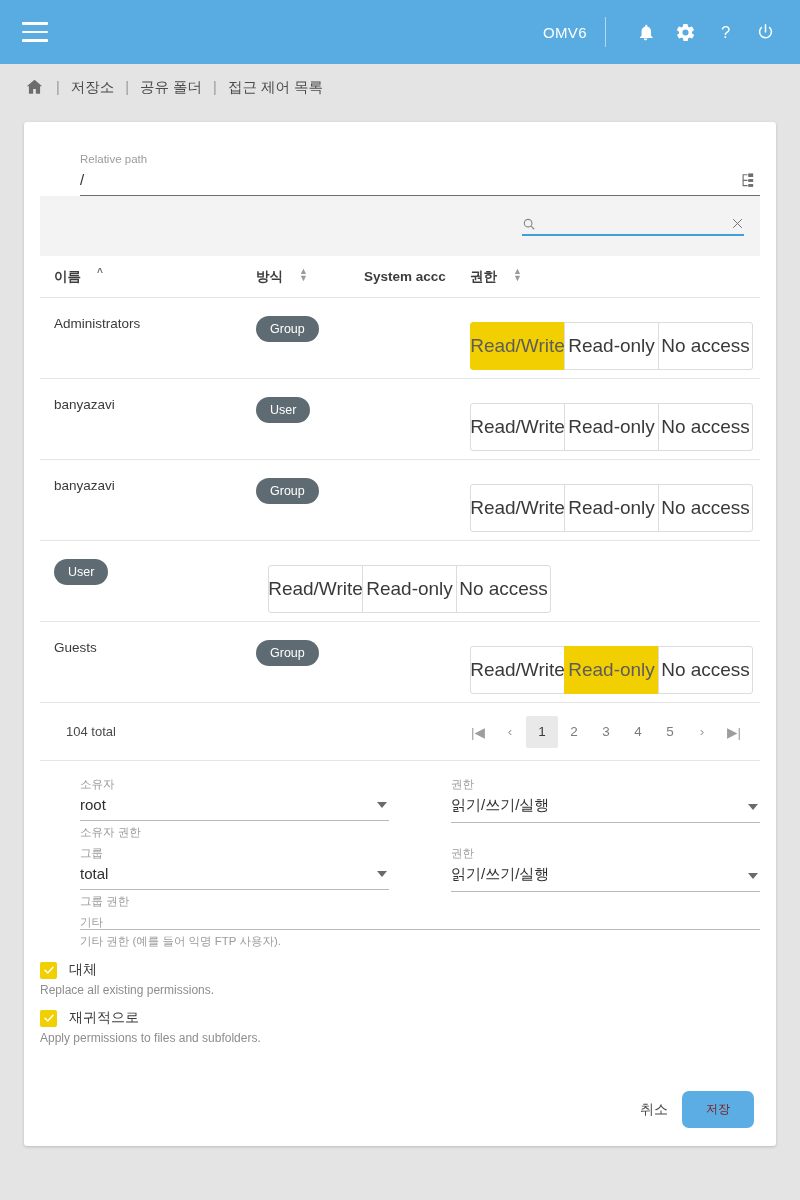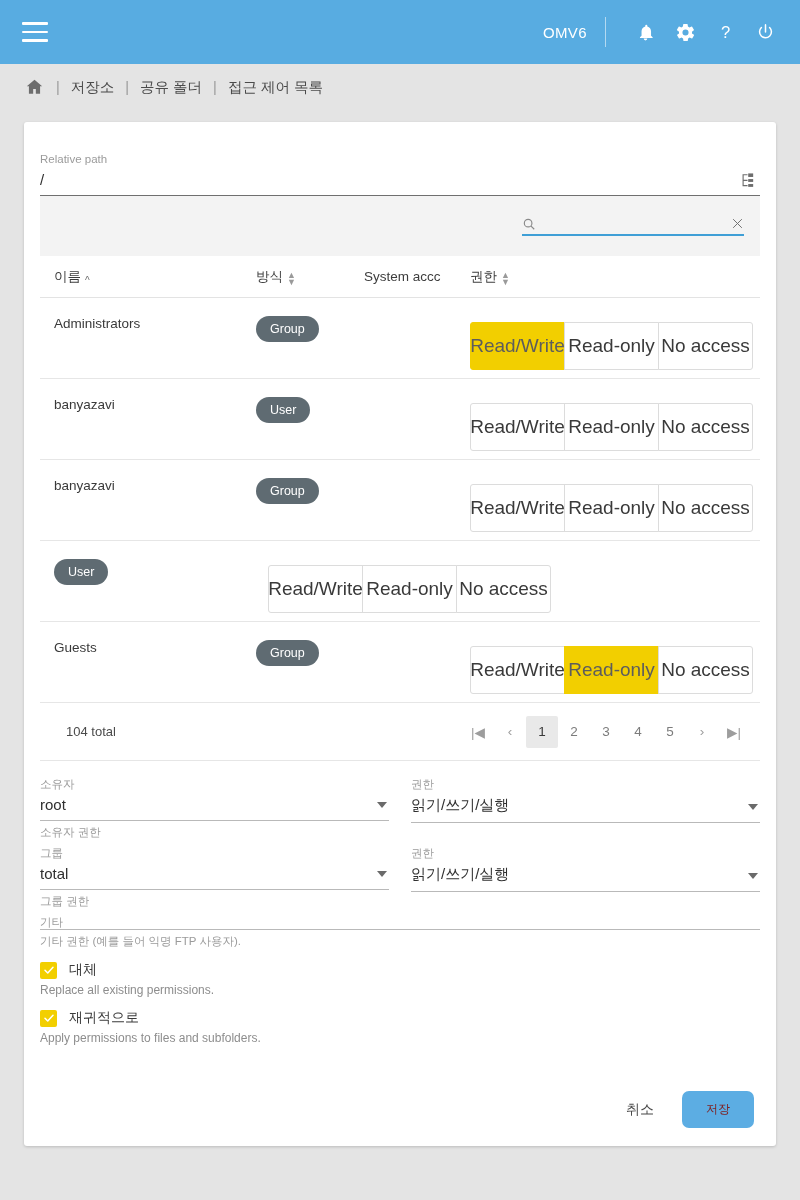--- a/index.html
+++ b/index.html
@@ -44,21 +44,21 @@
     margin: 12px 24px 0 24px;
     background: #fff;
     border-radius: 3px;
     box-shadow: 0 1px 3px rgba(0,0,0,.18);
     padding: 14px 16px 0 16px;
     height: 1024px;
     overflow: hidden;
   }
 
   
-  .field { position: relative; padding-top: 16px; }
+  .field { position: relative; padding-top: 16px; margin-left: 40px; }
   .flabel { font-size: 11.5px; color: #9b9b9b; line-height: 14px; }
   .fvalue { font-size: 15px; color: #2f2f2f; padding: 5px 0 7px 0; }
   .fline { height: 1px; background: #6f6f6f; }
   .fline.thin { background: #b9b9b9; }
   .fhint { font-size: 11.5px; color: #9b9b9b; padding-top: 4px; }
 
   .relpath-row { display: flex; align-items: flex-end; }
   .relpath-row .fvalue { flex: 1; }
   .tree-btn { width: 26px; height: 26px; display:flex; align-items:center; justify-content:center;
     cursor: pointer; margin-bottom: 2px; }
@@ -77,21 +77,21 @@
     flex: 1; border: 0; outline: 0; font-size: 13px; background: transparent;
     font-family: inherit; color: #3a3a3a; padding: 0;
   }
   .search-underline { height: 1.6px; background: #3f9fd6; }
   .sicon, .xicon { cursor: pointer; display: flex; }
 
   
   .tbl { width: 100%; }
   .thead { display: flex; align-items: center; height: 42px; padding: 0 0 0 14px;
     border-bottom: 1px solid #e3e3e3; font-size: 13.5px; color: #3d3d3d; }
-  .th { display: flex; align-items: flex-end; gap: 4px; }
+  .th { display: flex; align-items: flex-start; gap: 16px; font-weight: bold; }
   .th-name  { width: 202px; }
   .th-type  { width: 108px; }
   .th-sys   { width: 106px; overflow: hidden; white-space: nowrap; }
   .th-perm  { width: 120px; }
   .sort-caret { font-size: 10px; color: #6c6c6c; line-height: 1; }
   .sort-both { display: inline-flex; flex-direction: column; line-height: 7px; color: #9a9a9a; font-size: 9px; }
 
   .trow { display: flex; align-items: flex-start; height: 81px; padding: 0 0 0 14px;
     border-bottom: 1px solid #e6e6e6; }
   .trow:last-child { border-bottom: 1px solid #e6e6e6; }
@@ -136,21 +136,21 @@
   .caret-down { width: 0; height: 0; border-left: 5px solid transparent;
     border-right: 5px solid transparent; border-top: 6px solid #6a6a6a;
     margin: 0 2px 12px 8px; cursor: pointer; }
 
   .cbrow { display: flex; align-items: center; gap: 12px; margin-top: 12px; }
   .cbox { width: 17px; height: 17px; background: #f2cf00; border-radius: 2px;
     display: flex; align-items: center; justify-content: center; cursor: pointer; }
   .cblabel { font-size: 14px; color: #3a3a3a; }
   .cbhint { font-size: 12px; color: #8d8d8d; margin: 4px 0 0 0; }
 
-  .actions { position: absolute; right: 22px; bottom: 18px; display: flex; align-items: center; gap: 14px; }
+  .actions { position: absolute; right: 22px; bottom: 18px; display: flex; align-items: center; }
   .btn-flat { background: transparent; border: 0; font-family: inherit; font-size: 14px;
     color: #4a4a4a; padding: 8px 14px; cursor: pointer; border-radius: 3px; }
   .btn-primary { background: #5cadE3; border: 0; font-family: inherit; font-size: 12px;
     color: #7f1d1d; padding: 10px 24px; cursor: pointer; border-radius: 7px; }
 </style>
 </head>
 <body>
 
 <div class="appbar">
   <div class="hamburger">

